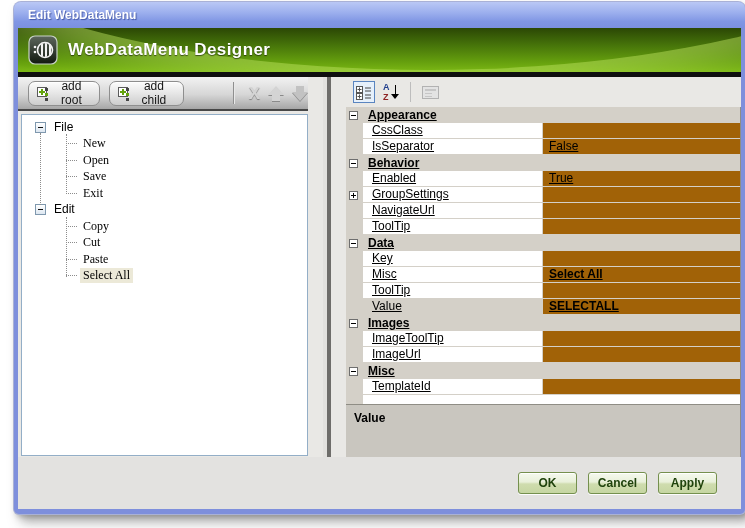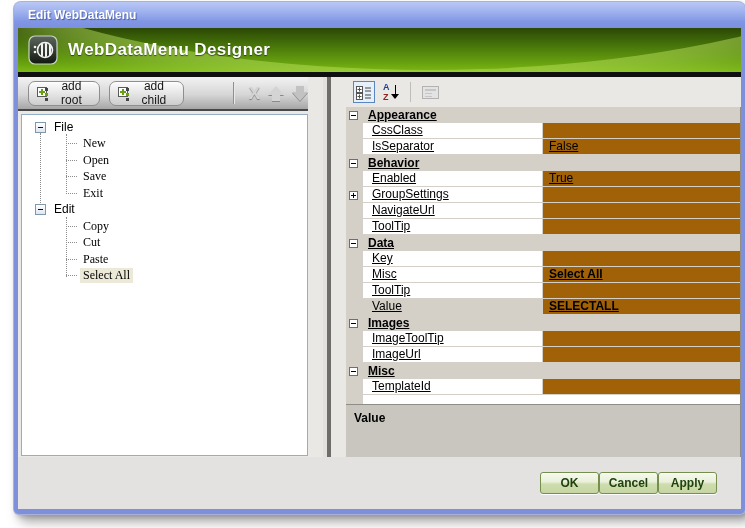--- a/index.html
+++ b/index.html
@@ -110,21 +110,21 @@
     overflow:hidden; white-space:nowrap; }
   .pg-value.bold { font-weight:bold; }
   .pgfill { flex:1 1 auto; border-right:1px solid #8f8d85;
     background:linear-gradient(to right,#d4d0c8 0,#d4d0c8 17px,#fff 17px); }
   .pgdesc { flex:0 0 auto; height:53px; background:#c9c6bf; border-top:1px solid #8f8d85; border-right:1px solid #8f8d85;
     padding:6px 8px; }
   .pgdesc-title { font-weight:bold; font-size:12px; color:#000; }
 
   
   .footer { flex:0 0 52px; background:#e3e2e0; display:flex; align-items:center; justify-content:flex-end;
-    padding-right:24px; }
+    gap:11px; padding-right:24px; }
   .gbtn { width:59px; height:22px; border:1px solid #75904e; border-radius:3px; cursor:pointer;
     background:linear-gradient(#f5f9ee 0%, #e9f0da 45%, #cfdcae 55%, #c6d6a2 100%);
     font-family:inherit; font-size:12px; font-weight:bold; color:#20430d;
     box-shadow:0 1px 0 rgba(255,255,255,.9), inset 0 1px 0 #fff; }
 </style>
 </head>
 <body>
 
 <div class="stage">
   <div class="dialog">

